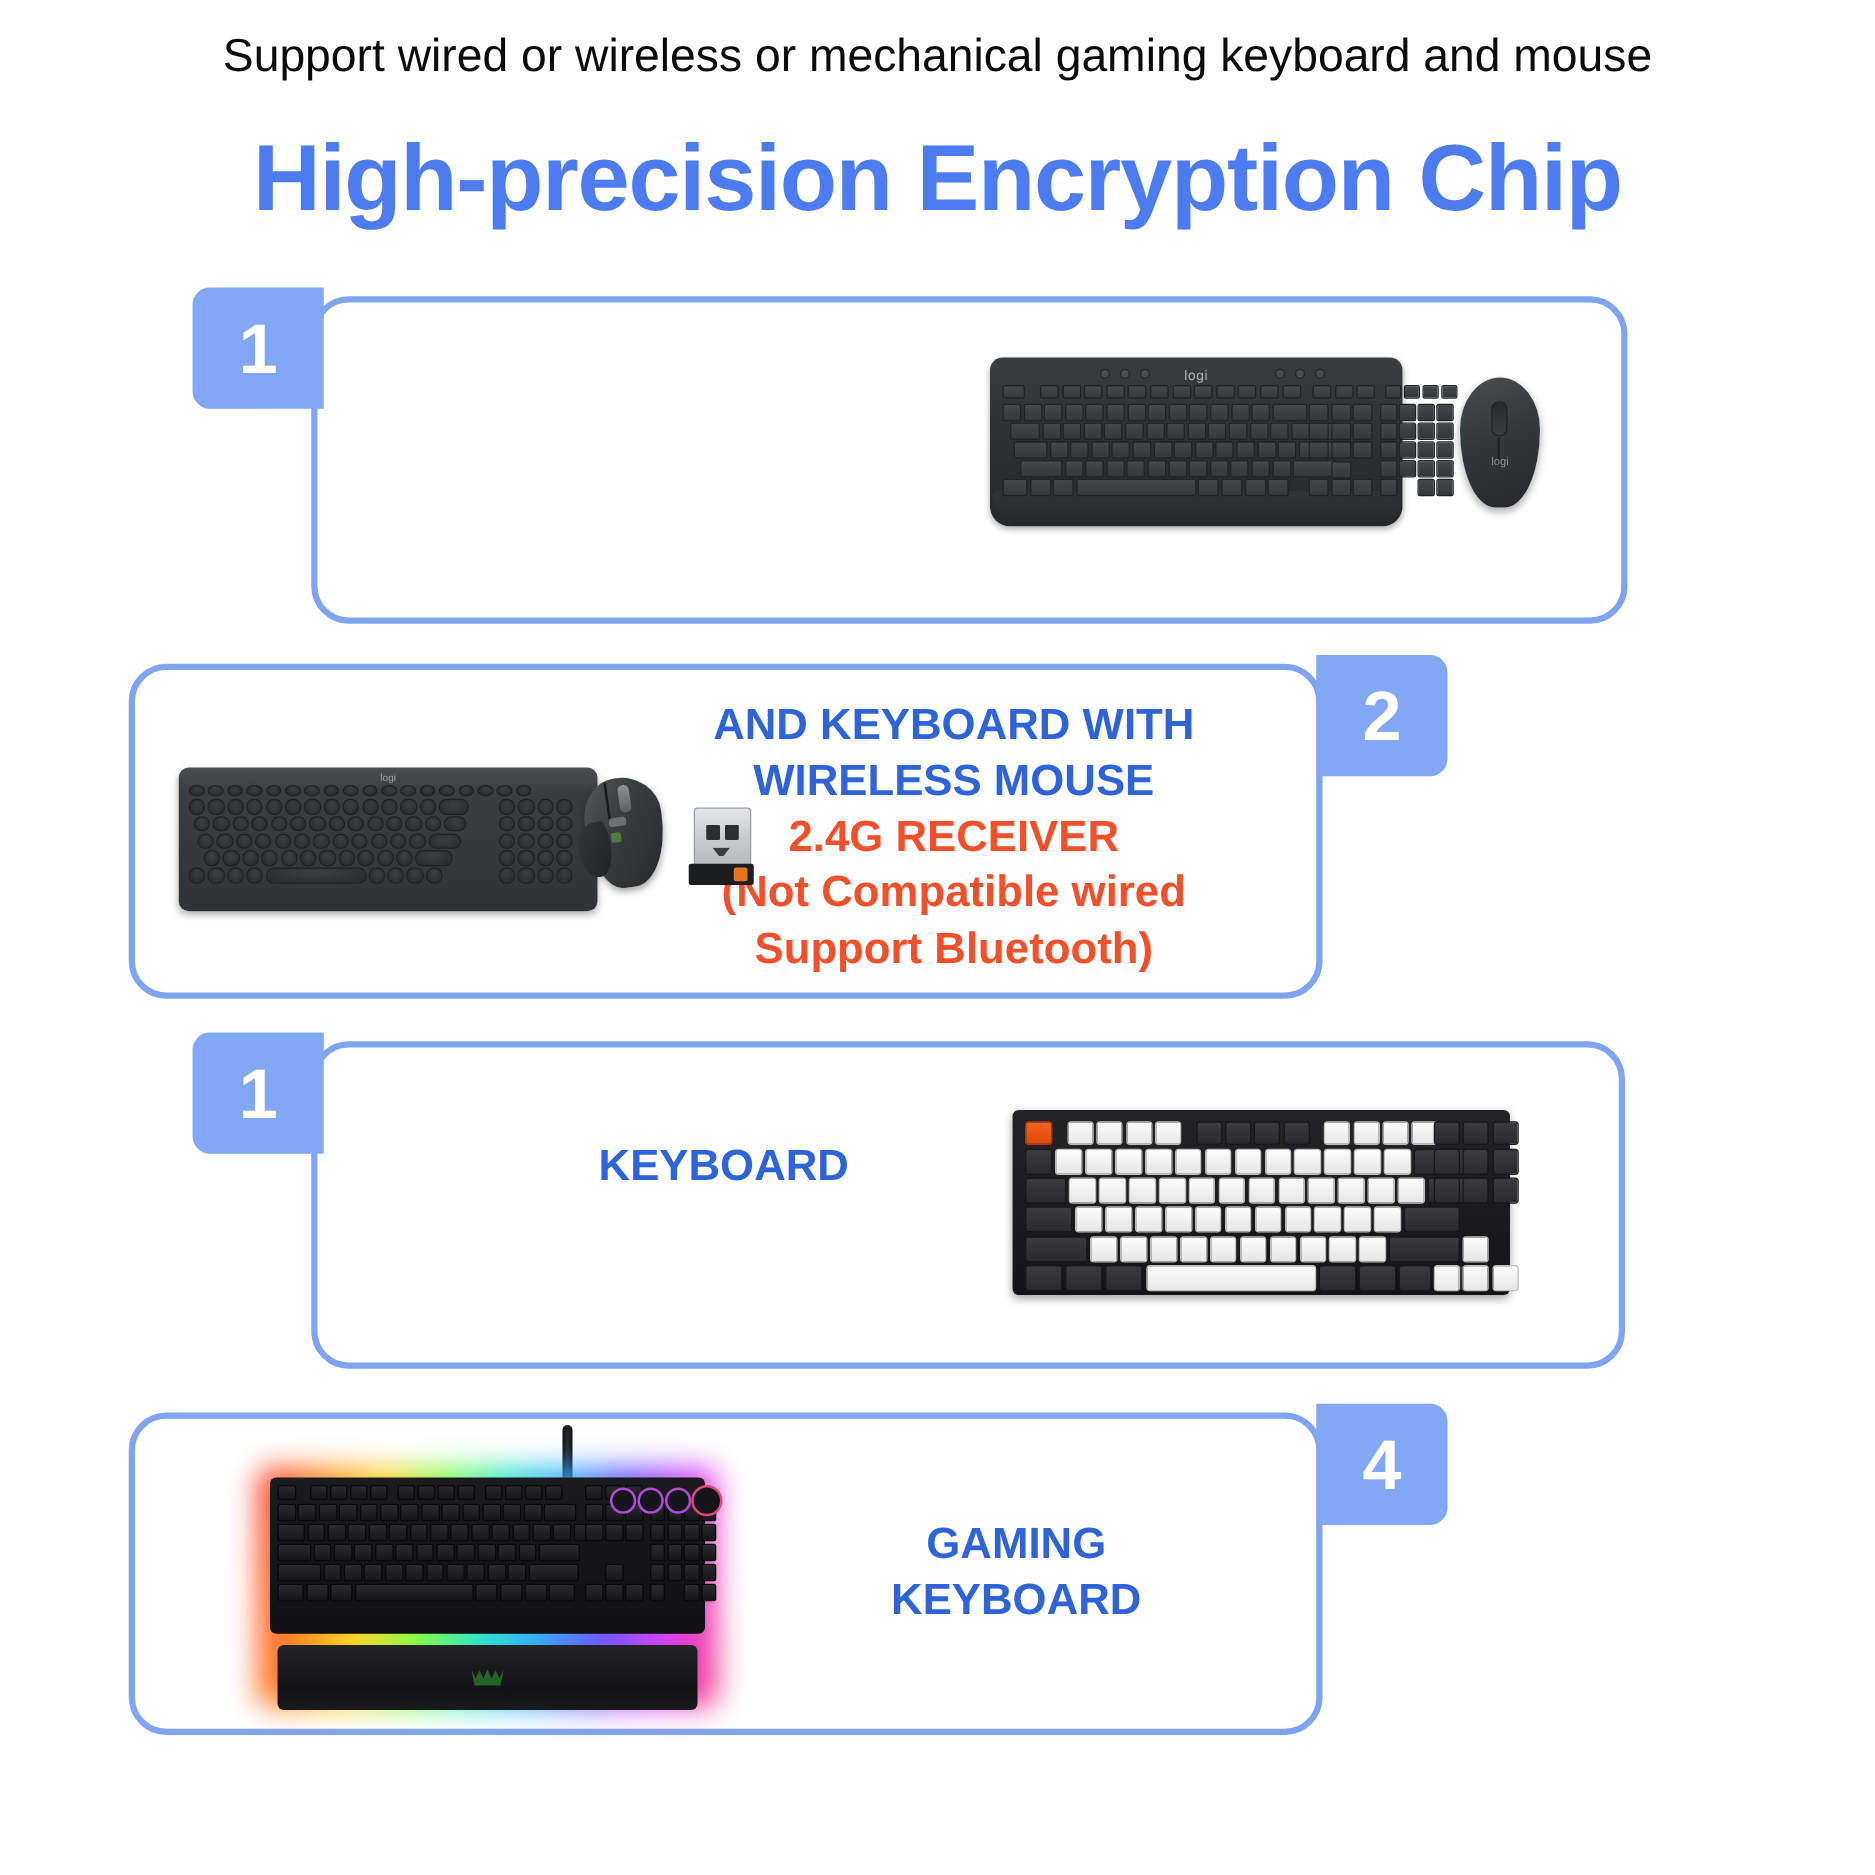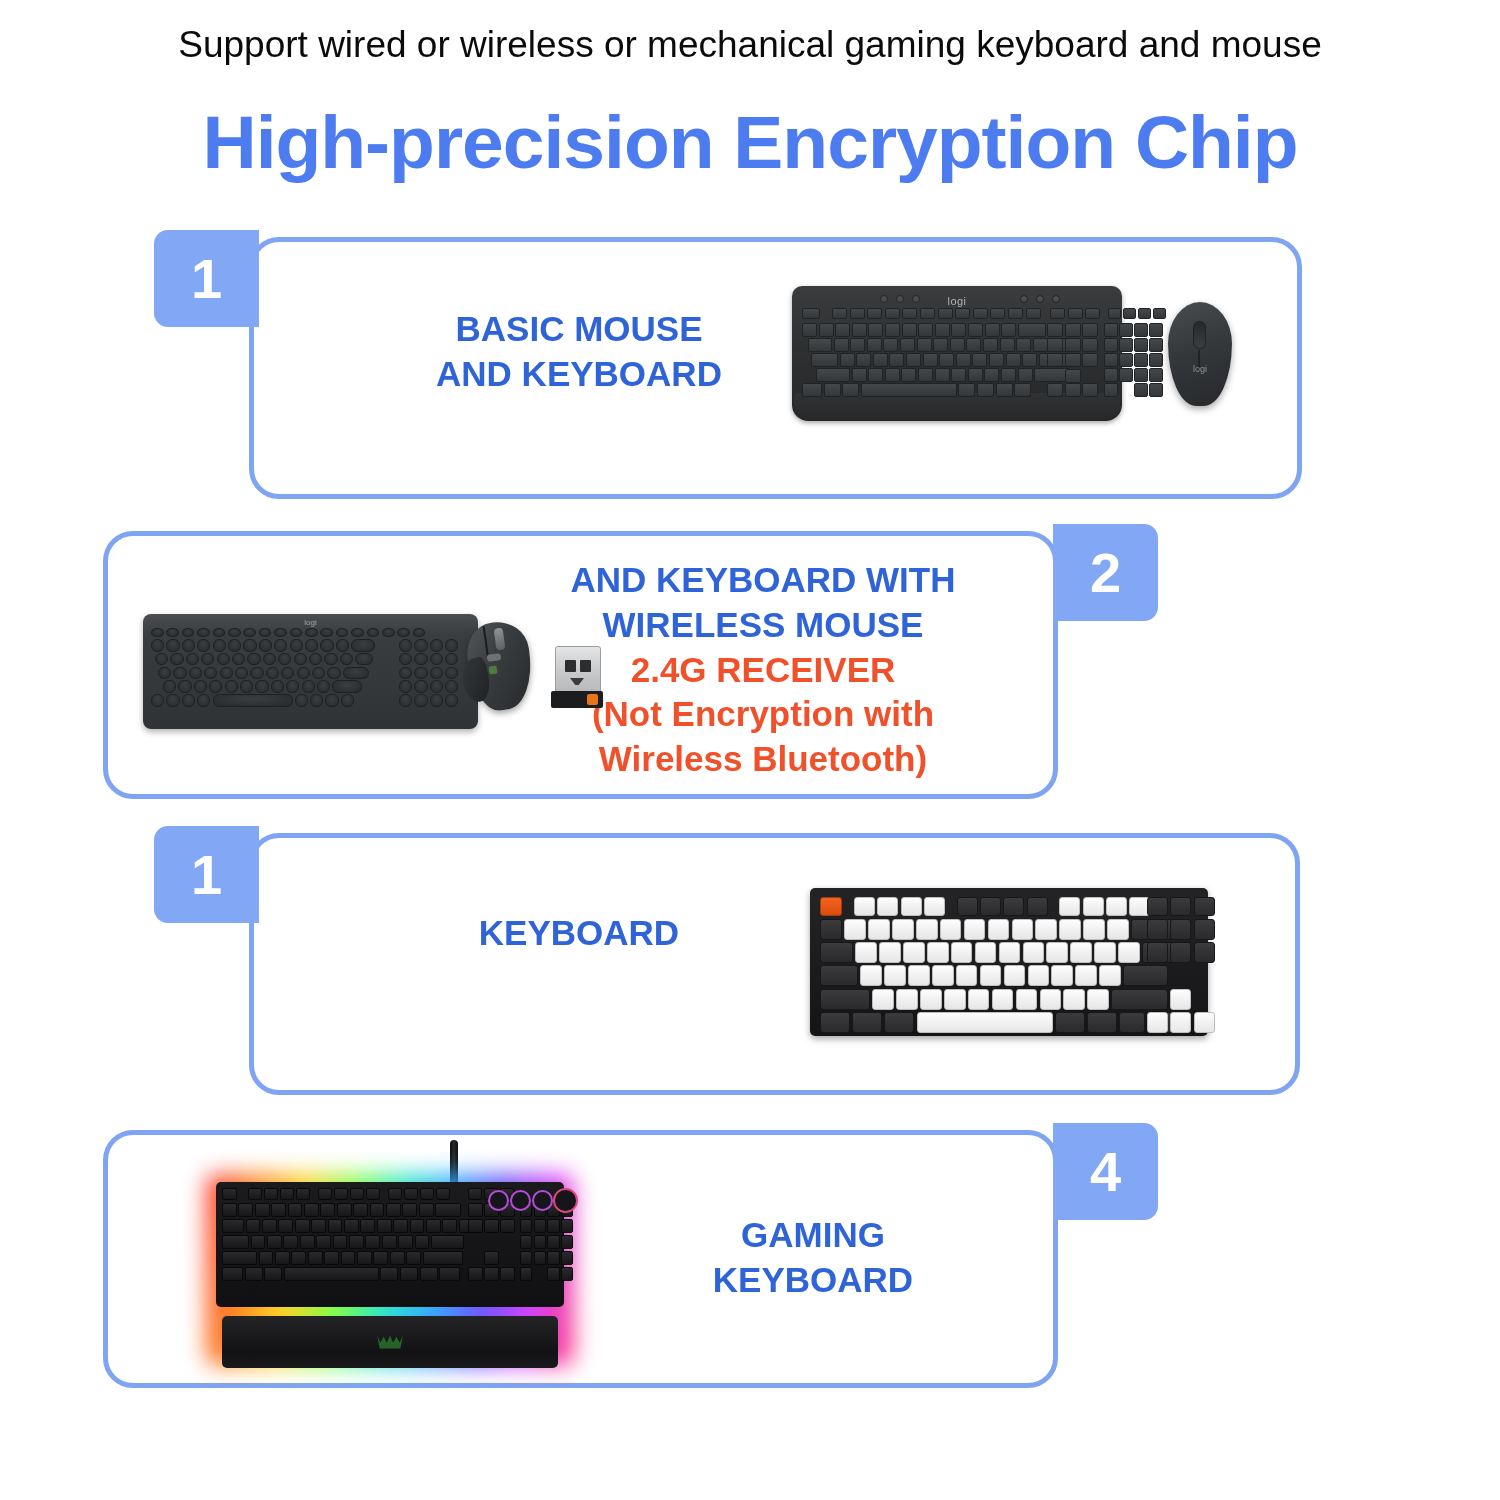--- a/index.html
+++ b/index.html
@@ -252,24 +252,20 @@
 </style>
 </head>
 <body>
 
 <div id="header">
   <div id="page-subtitle">Support wired or wireless or mechanical gaming keyboard and mouse</div>
   <div id="page-title">High-precision Encryption Chip</div>
 </div>
 
 <div class="card" id="card-1" style="left:249px; top:237px; width:1053px; height:262px;">
-  <div class="card-text" style="left:110px; top:65px; width:430px;">
-    <div>BASIC MOUSE</div>
-    <div>AND KEYBOARD</div>
-  </div>
 
   <div class="art" id="art-basic-keyboard" style="left:538px; top:44px;">
     <div class="case"></div>
     <div class="logo">logi</div>
     <div class="ind" style="left:88px;"></div>
     <div class="ind" style="left:104px;"></div>
     <div class="ind" style="left:120px;"></div>
     <div class="ind" style="left:228px;"></div>
     <div class="ind" style="left:244px;"></div>
     <div class="ind" style="left:260px;"></div>
@@ -408,22 +404,22 @@
   <div class="badge badge-left" style="left:-100px; top:-12px; width:105px; height:97px;">
     <span>1</span>
   </div>
 </div>
 
 <div class="card" id="card-2" style="left:103px; top:531px; width:955px; height:268px;">
   <div class="card-text" style="left:455px; top:22px; width:400px;">
     <div>AND KEYBOARD WITH</div>
     <div>WIRELESS MOUSE</div>
     <div class="warn">2.4G RECEIVER</div>
-    <div class="warn">(Not Encryption with</div>
-    <div class="warn">Wireless Bluetooth)</div>
+    <div class="warn">(Not Compatible wired</div>
+    <div class="warn">Support Bluetooth)</div>
   </div>
 
   <div class="art" id="art-mx-keyboard" style="left:35px; top:78px;">
     <div class="case"></div>
     <div class="logo">logi</div>
     <div id="mx-keys">
         <div class="key" style="left: 8px; top: 14px; width: 12.5px; height: 9px;"></div>
         <div class="key" style="left: 23.4px; top: 14px; width: 12.5px; height: 9px;"></div>
         <div class="key" style="left: 38.8px; top: 14px; width: 12.5px; height: 9px;"></div>
         <div class="key" style="left: 54.2px; top: 14px; width: 12.5px; height: 9px;"></div>

